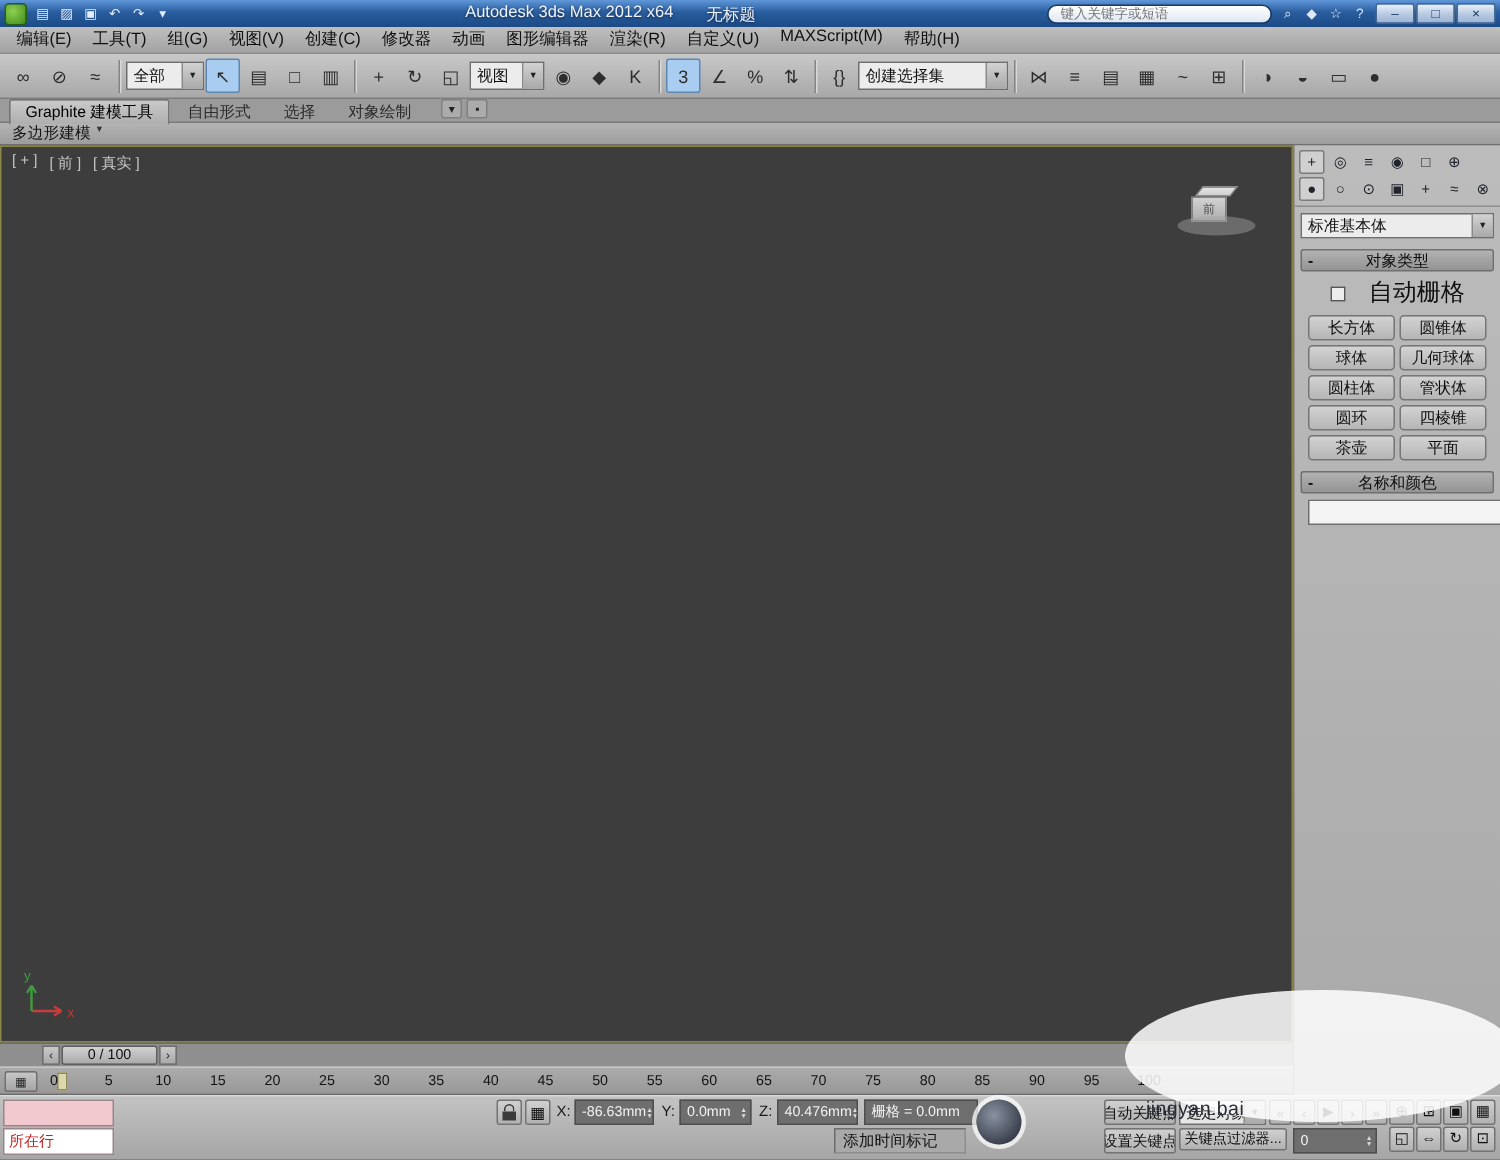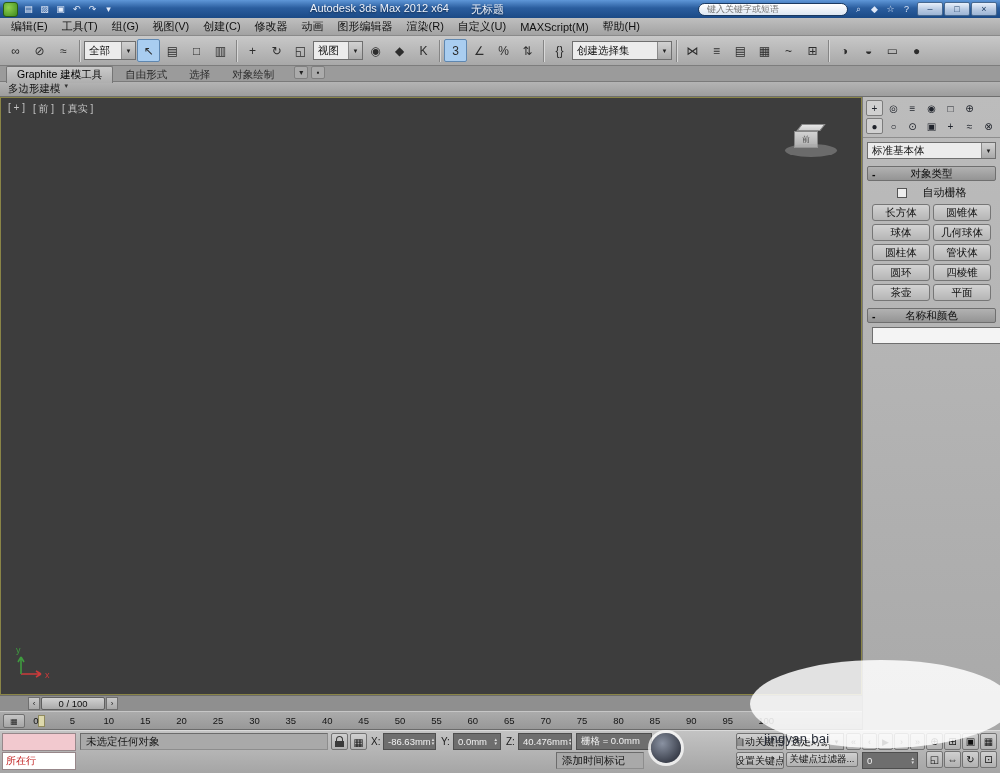--- a/index.html
+++ b/index.html
@@ -11,21 +11,21 @@
   .logo{width:15px;height:15px;border-radius:3px;background:radial-gradient(circle at 35% 35%,#8fd14f,#3f8b1f);border:1px solid #2a5c12;color:#fff;font-weight:bold;font-size:10px;display:flex;align-items:center;justify-content:center}
   .qat,.tb-right,.winbtns{display:flex;align-items:center;gap:1px}
   .qat-ico{width:15px;height:14px;display:flex;align-items:center;justify-content:center;font-size:9px;color:#e7eefb;border-radius:2px}
   .title-group{margin:0 auto;display:flex;gap:22px;font-size:11px;text-shadow:0 1px 2px rgba(0,0,0,.55);white-space:nowrap}
   .search{width:150px;height:13px;border-radius:7px;border:1px solid #173négy? }
   .search{width:150px;height:13px;border-radius:7px;border:1px solid #1c3a60;background:linear-gradient(#ffffff,#dde7f3);font-size:9px;padding:0 8px;color:#333;outline:none}
   .tb-ico{width:15px;height:14px;display:flex;align-items:center;justify-content:center;font-size:9px;color:#dfe8f8}
   .winbtn{width:26px;height:14px;display:flex;align-items:center;justify-content:center;font-size:9px;color:#1d3c63;background:linear-gradient(#e9f0fb,#b7c9e2 55%,#9db5d6);border:1px solid #47688f;border-radius:2px}
 
   
-  .menubar{height:18px;background:linear-gradient(#bfbfbf,#a2a2a2);border-bottom:1px solid #8a8a8a;display:flex;align-items:center;padding-left:4px}
+  .menubar{height:18px;background:linear-gradient(#bfbfbf,#a2a2a2);border-bottom:1px solid #8a8a8a;display:flex;align-items:flex-start;padding-left:4px}
   .menu-item{padding:0 7px;font-size:11px;color:#101010;white-space:nowrap}
 
   
   .toolbar{height:30px;background:linear-gradient(#c8c8c8,#a8a8a8);border-bottom:1px solid #7d7d7d;display:flex;align-items:center;padding:0 4px;gap:1px}
   .grp{display:flex;gap:1px}
   .tool{width:23px;height:23px;display:flex;align-items:center;justify-content:center;font-size:12px;color:#2d2d2d;border:1px solid transparent;border-radius:2px}
   .tool.active{background:#a9cdf0;border-color:#5f87b0}
   .sep{width:1px;height:22px;background:#858585;box-shadow:1px 0 0 #d8d8d8;margin:0 3px}
   .dd{height:19px;display:inline-flex;align-items:center;background:#ececec;border:1px solid #6f6f6f}
   .dd-val{flex:1;padding:0 4px;font-size:10.5px;white-space:nowrap;overflow:hidden;color:#101010}
@@ -56,21 +56,21 @@
   .cpanel{width:138px;background:linear-gradient(#bcbcbc,#a9a9a9);border-left:1px solid #7a7a7a;display:flex;flex-direction:column}
   .cp-tabs,.cp-cats{display:flex;gap:2px;padding:3px 3px 2px}
   .cp-cats{padding-top:0;border-bottom:1px solid #8d8d8d;padding-bottom:3px}
   .cp-tab{width:17px;height:16px;display:flex;align-items:center;justify-content:center;font-size:10px;color:#20242c;border:1px solid transparent;border-radius:2px}
   .cp-tab.active{background:#d0d0d0;border-color:#7c7c7c}
   .cp-dd{margin:4px 4px 2px;height:17px;display:flex;align-items:center;background:#ececec;border:1px solid #6f6f6f}
   .rollout{margin:5px 4px 0}
   .rollout-h{height:15px;display:flex;align-items:center;background:linear-gradient(#b2b2b2,#949494);border:1px solid #6f6f6f;border-radius:2px;padding:0 4px;font-size:10.5px;color:#0d0d0d}
   .roll-min{width:10px;font-weight:bold}
   .roll-title{flex:1;text-align:center;margin-right:10px;white-space:nowrap}
-  .autogrid{display:flex;align-items:center;justify-content:center;gap:16px;padding:4px 0 1px;font-size:11px}
+  .autogrid{display:flex;align-items:center;justify-content:center;gap:16px;padding:4px 0 1px;font-size:16px}
   .cb{width:10px;height:10px;background:#ededed;border:1px solid #555}
   .obj-grid{display:grid;grid-template-columns:1fr 1fr;gap:3px;padding:3px 5px 2px}
   .obj-btn{height:17px;font-family:inherit;font-size:10.5px;color:#0f0f0f;background:linear-gradient(#d3d3d3,#b5b5b5);border:1px solid #767676;border-radius:3px;white-space:nowrap;overflow:hidden}
   .name-row{display:flex;gap:4px;padding:4px 5px}
   .name-input{flex:1;height:17px;border:1px solid #6f6f6f;background:#f4f4f4;outline:none;font-size:10px;padding:0 3px}
 
   
   .timeslider{height:16px;background:#8f8f8f;border-top:1px solid #6c6c6c;display:flex;align-items:center;padding-left:28px;gap:1px}
   .ts-btn{width:12px;height:13px;background:linear-gradient(#c9c9c9,#a9a9a9);border:1px solid #6f6f6f;font-size:8px;display:flex;align-items:center;justify-content:center;color:#222}
   .ts-handle{min-width:64px;height:13px;background:linear-gradient(#d2d2d2,#aaaaaa);border:1px solid #5f5f5f;border-radius:2px;display:flex;align-items:center;justify-content:center;font-size:9.5px;color:#101010;padding:0 6px}
@@ -363,23 +363,20 @@
     </div>
   </div>
 </div>
 
 <div class="statusbar">
   <div class="sb-abs macro" style="left:2px;top:2px;width:74px;height:18px"></div>
   <div class="sb-abs mscript" style="left:2px;top:21px;width:74px;height:18px">
     <span>所在行</span>
   </div>
 
-  <div class="sb-abs sunken" style="left:80px;top:2px;width:248px;height:17px">
-    <span>未选定任何对象</span>
-  </div>
 
   <div class="sb-abs sb-btn" style="left:331px;top:2px;width:17px;height:17px">
     <span class="lock-body"></span>
   </div>
   <div class="sb-abs sb-btn" style="left:350px;top:2px;width:17px;height:17px">
     <span>▦</span>
   </div>
 
   <span class="sb-abs xyz-label" style="left:371px;top:5px">X:</span>
   <div class="sb-abs darkfield" style="left:383px;top:2px;width:53px;height:17px">

